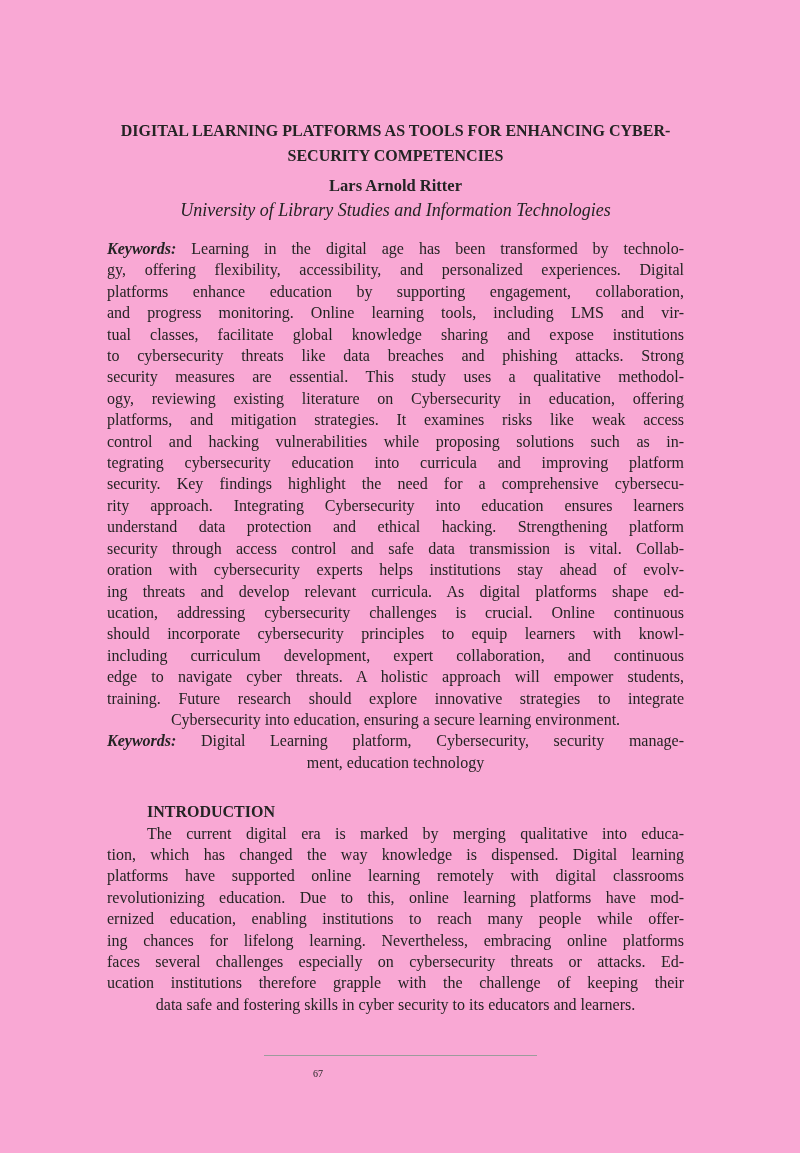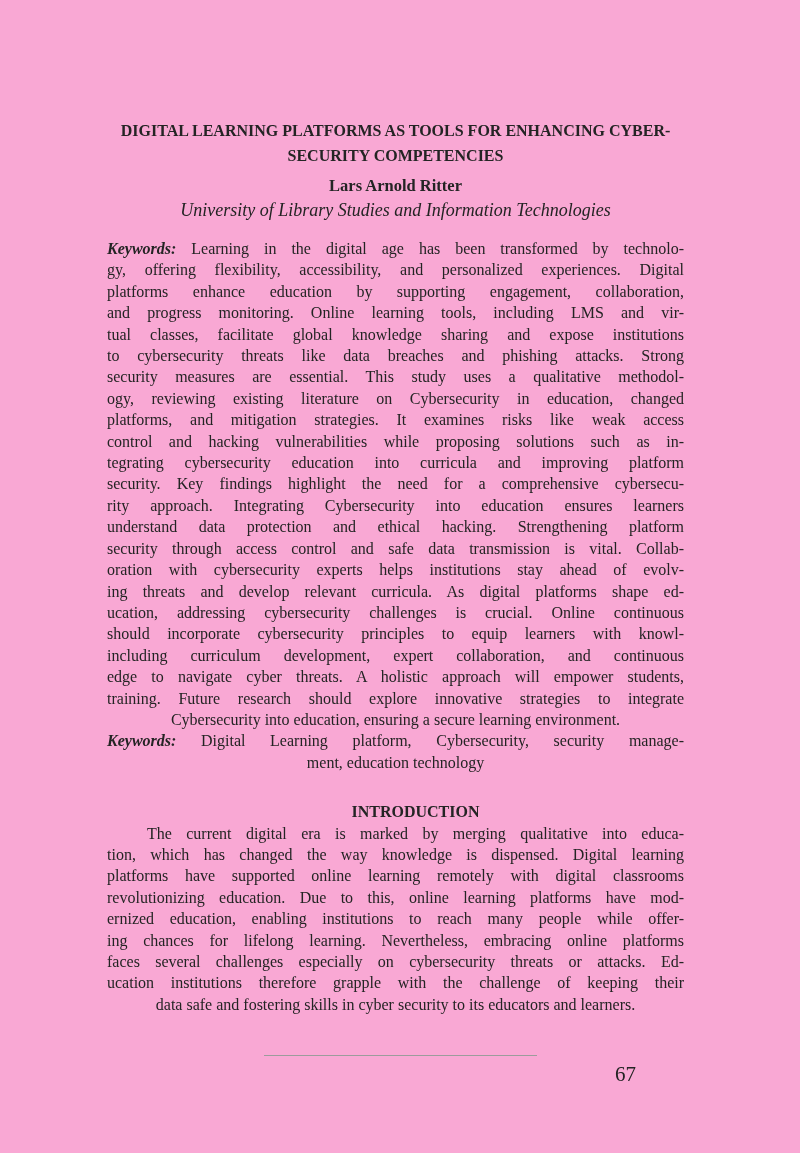--- a/index.html
+++ b/index.html
@@ -54,34 +54,33 @@
     text-align-last: justify;
   }
   .plain { text-align: center; }
   .indent { padding-left: 40px; }
   .lbl { font-weight: 700; font-style: italic; }
   .section-heading {
     margin: 28px 0 0 40px;
     font-size: 16px;
     font-weight: 700;
     line-height: 21.4px;
-    text-align: center;
   }
   .footnote-rule {
     position: absolute;
     top: 1055px; left: 264px;
     width: 273px; height: 1px;
     background: #9c9c9c;
   }
   .page-number {
     position: absolute;
     top: 1063px; left: 0;
     width: 636px;
-    text-align: right;
-    font-size: 21px;
+    text-align: center;
+    font-size: 10px;
     line-height: 22px;
   }
 </style>
 </head>
 <body>
 
 <div class="page">
   <div class="content">
 
     <div class="title">
@@ -95,21 +94,21 @@
 
     <div class="par abstract">
       <div class="jline"><span class="lbl">Keywords:</span><span> Learning in the digital age has been transformed by technolo-</span></div>
       <div>
           <div class="jline">gy, offering flexibility, accessibility, and personalized experiences. Digital</div>
           <div class="jline">platforms enhance education by supporting engagement, collaboration,</div>
           <div class="jline">and progress monitoring. Online learning tools, including LMS and vir-</div>
           <div class="jline">tual classes, facilitate global knowledge sharing and expose institutions</div>
           <div class="jline">to cybersecurity threats like data breaches and phishing attacks. Strong</div>
           <div class="jline">security measures are essential. This study uses a qualitative methodol-</div>
-          <div class="jline">ogy, reviewing existing literature on Cybersecurity in education, changed</div>
+          <div class="jline">ogy, reviewing existing literature on Cybersecurity in education, offering</div>
           <div class="jline">platforms, and mitigation strategies. It examines risks like weak access</div>
           <div class="jline">control and hacking vulnerabilities while proposing solutions such as in-</div>
           <div class="jline">tegrating cybersecurity education into curricula and improving platform</div>
           <div class="jline">security. Key findings highlight the need for a comprehensive cybersecu-</div>
           <div class="jline">rity approach. Integrating Cybersecurity into education ensures learners</div>
           <div class="jline">understand data protection and ethical hacking. Strengthening platform</div>
           <div class="jline">security through access control and safe data transmission is vital. Collab-</div>
           <div class="jline">oration with cybersecurity experts helps institutions stay ahead of evolv-</div>
           <div class="jline">ing threats and develop relevant curricula. As digital platforms shape ed-</div>
           <div class="jline">ucation, addressing cybersecurity challenges is crucial. Online continuous</div>

